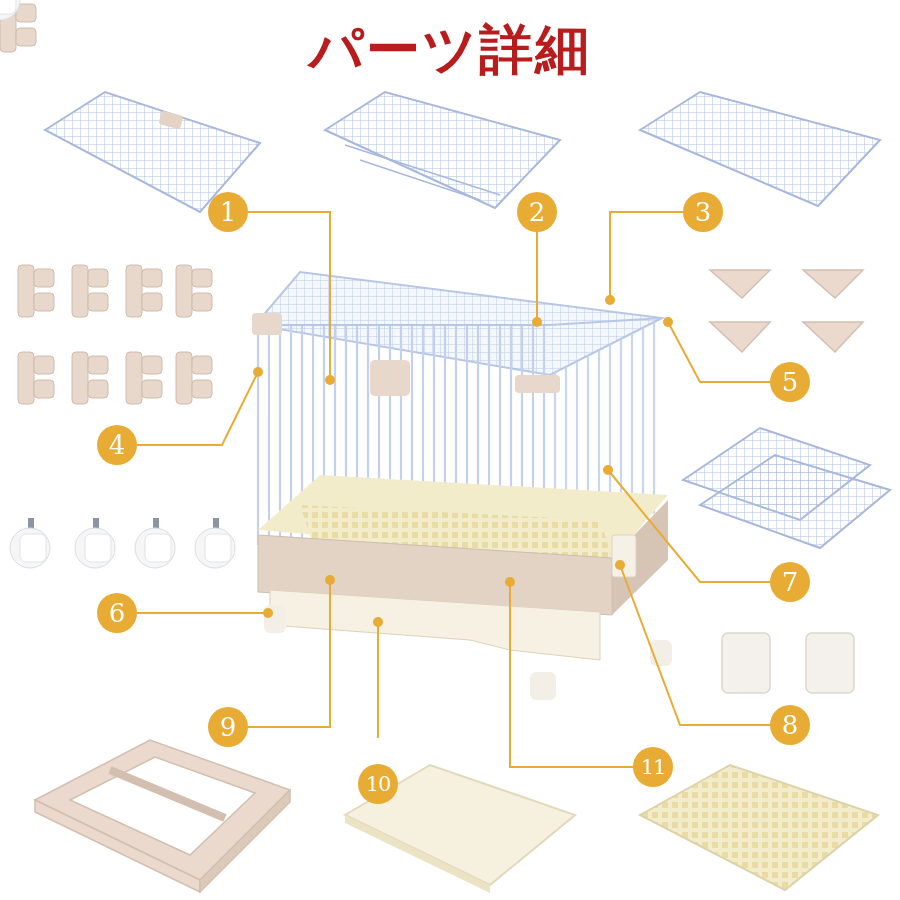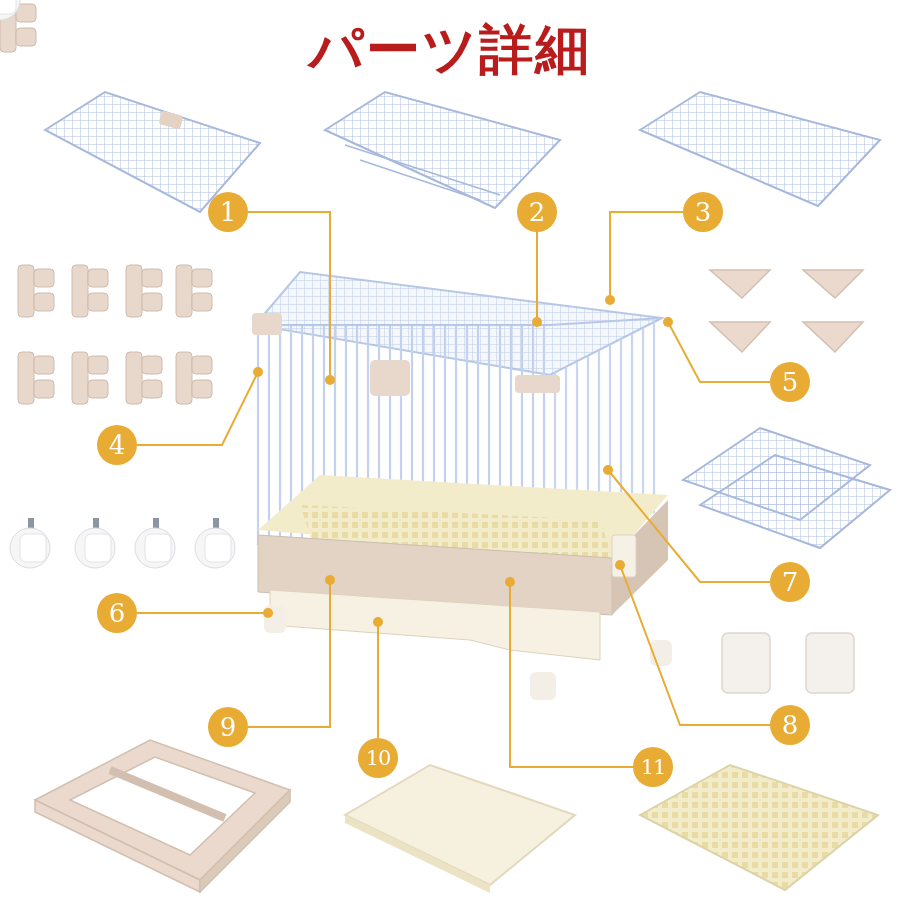--- a/index.html
+++ b/index.html
@@ -156,14 +156,14 @@
 
 <div class="badge" style="left:208px;top:192px;">1</div>
 <div class="badge" style="left:517px;top:192px;">2</div>
 <div class="badge" style="left:683px;top:192px;">3</div>
 <div class="badge" style="left:97px;top:425px;">4</div>
 <div class="badge" style="left:770px;top:362px;">5</div>
 <div class="badge" style="left:97px;top:593px;">6</div>
 <div class="badge" style="left:770px;top:562px;">7</div>
 <div class="badge" style="left:770px;top:705px;">8</div>
 <div class="badge" style="left:208px;top:707px;">9</div>
-<div class="badge sm" style="left:358px;top:738px;text-align:center;">10</div>
+<div class="badge sm" style="left:358px;top:764px;text-align:center;">10</div>
 <div class="badge sm" style="left:633px;top:747px;">11</div>
 
 </body></html>

